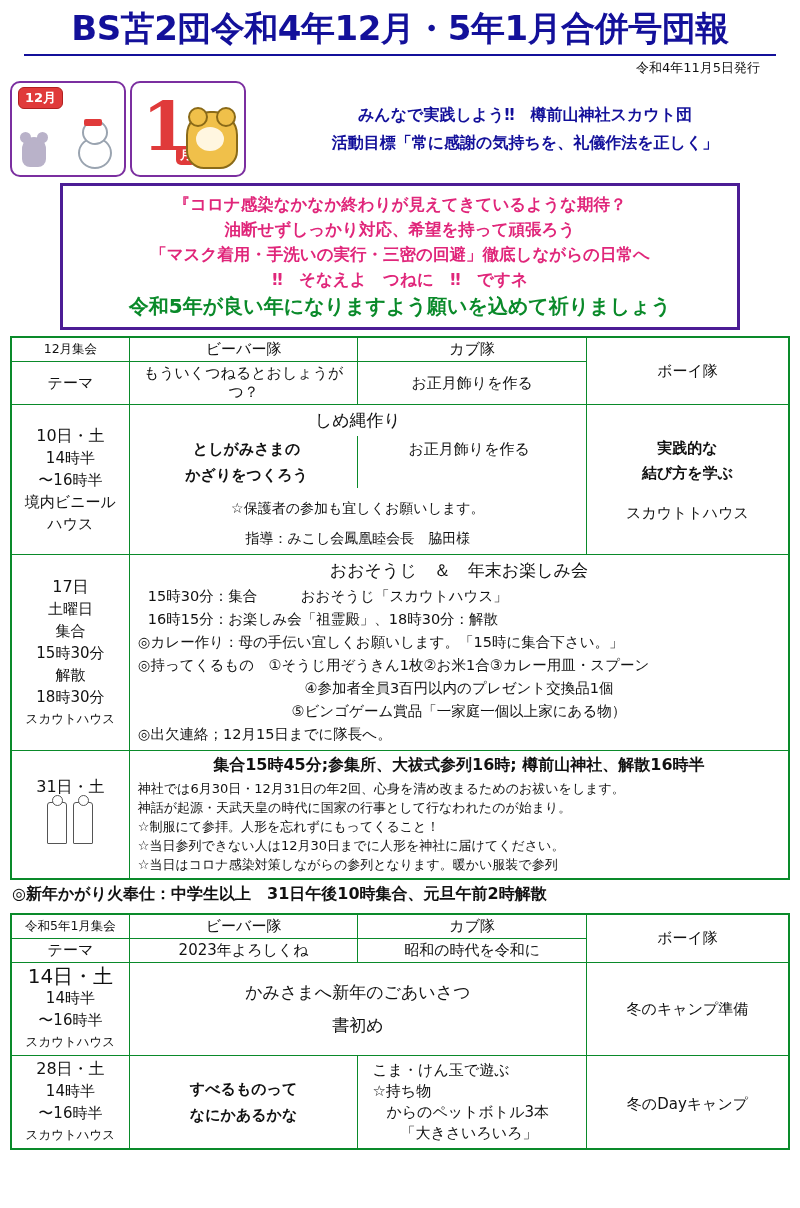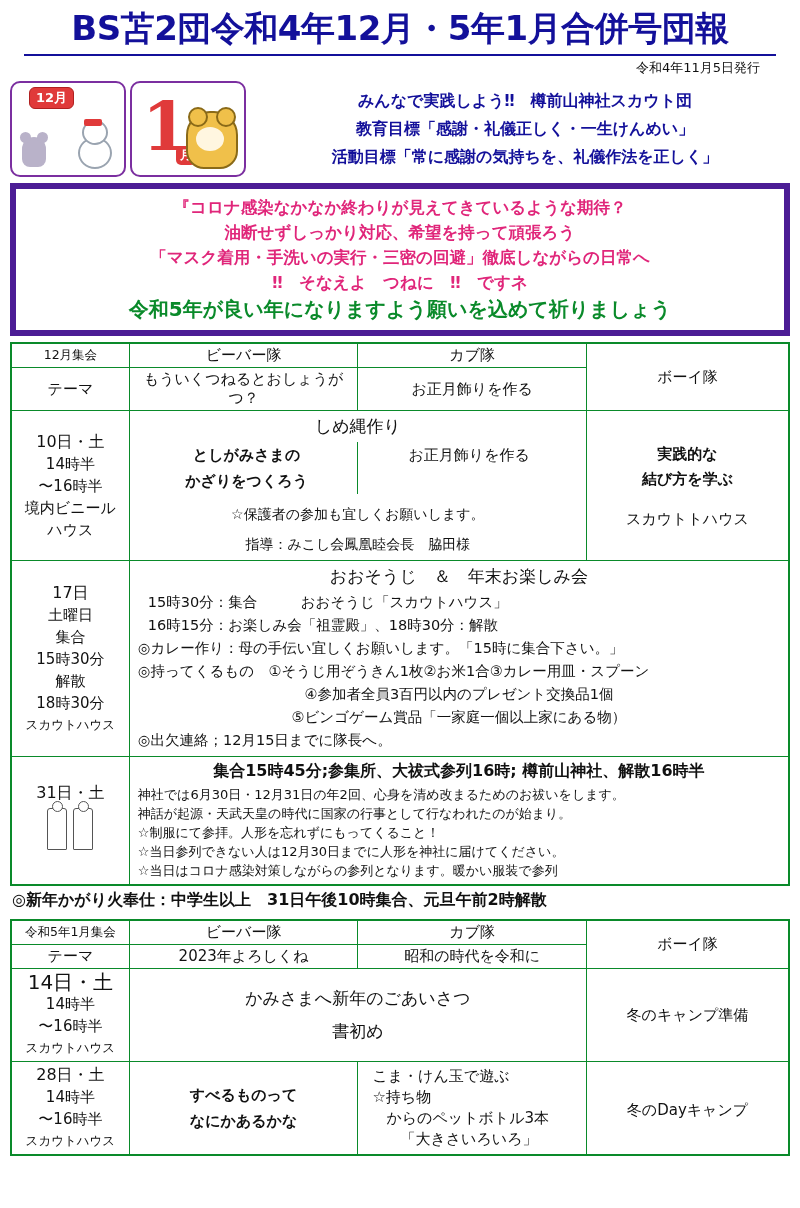--- a/index.html
+++ b/index.html
@@ -44,21 +44,21 @@
     width:112px;height:92px;
     border:2px solid #7b2fa0;
     border-radius:10px;
     position:relative;
     overflow:hidden;
     background:#ffffff;
     flex:0 0 auto;
   }
   .img-box.two{border-color:#7b2fa0;}
   .badge-dec{
-    position:absolute;top:4px;left:17px;
+    position:absolute;top:4px;left:6px;
     background:#e03a3a;color:#fff;font-weight:bold;font-size:13px;
     border-radius:6px;padding:1px 6px;
     border:1px solid #b02020;
   }
   .snowman{
     position:absolute;right:14px;bottom:6px;width:34px;height:52px;
   }
   .snow-b{position:absolute;background:#fff;border:2px solid #9aa4b0;border-radius:50%;}
   .snow-b.bot{width:30px;height:28px;left:2px;bottom:0;}
   .snow-b.top{width:22px;height:21px;left:6px;bottom:24px;}
@@ -103,22 +103,22 @@
     display:flex;flex-direction:column;justify-content:center;
     gap:7px;
     padding-left:10px;
   }
   .slogan{
     color:#13109a;font-weight:bold;font-size:16px;text-align:center;
   }
 
   
   .corona-box{
-    width:780px;margin:6px auto 0 auto;
-    border:6px solid #4c1d95;
+    width:680px;margin:6px auto 0 auto;
+    border:3px solid #4c1d95;
     padding:6px 0 8px 0;
     box-sizing:border-box;
   }
   .corona-line{
     text-align:center;color:#e0267a;font-weight:bold;font-size:16.5px;line-height:25px;
   }
   .corona-line.green{
     color:#0a8a2a;font-size:20px;padding-top:2px;
   }
 
@@ -191,21 +191,20 @@
     <div class="img-box two">
       <span class="big-one">1</span>
       <span class="jan-tag">月</span>
       <span class="tiger">
           <span class="tiger-face"></span>
         </span>
     </div>
 
     <div class="slogans">
       <div class="slogan">みんなで実践しよう‼　樽前山神社スカウト団</div>
-      <div class="slogan">教育目標「感謝・礼儀正しく・一生けんめい」</div>
       <div class="slogan">活動目標「常に感謝の気持ちを、礼儀作法を正しく」</div>
     </div>
   </div>
 
   <div class="corona-box">
     <div class="corona-line">『コロナ感染なかなか終わりが見えてきているような期待？</div>
     <div class="corona-line">油断せずしっかり対応、希望を持って頑張ろう</div>
     <div class="corona-line">「マスク着用・手洗いの実行・三密の回避」徹底しながらの日常へ</div>
     <div class="corona-line">‼　そなえよ　つねに　‼　ですネ</div>
     <div class="corona-line green">令和5年が良い年になりますよう願いを込めて祈りましょう</div>

